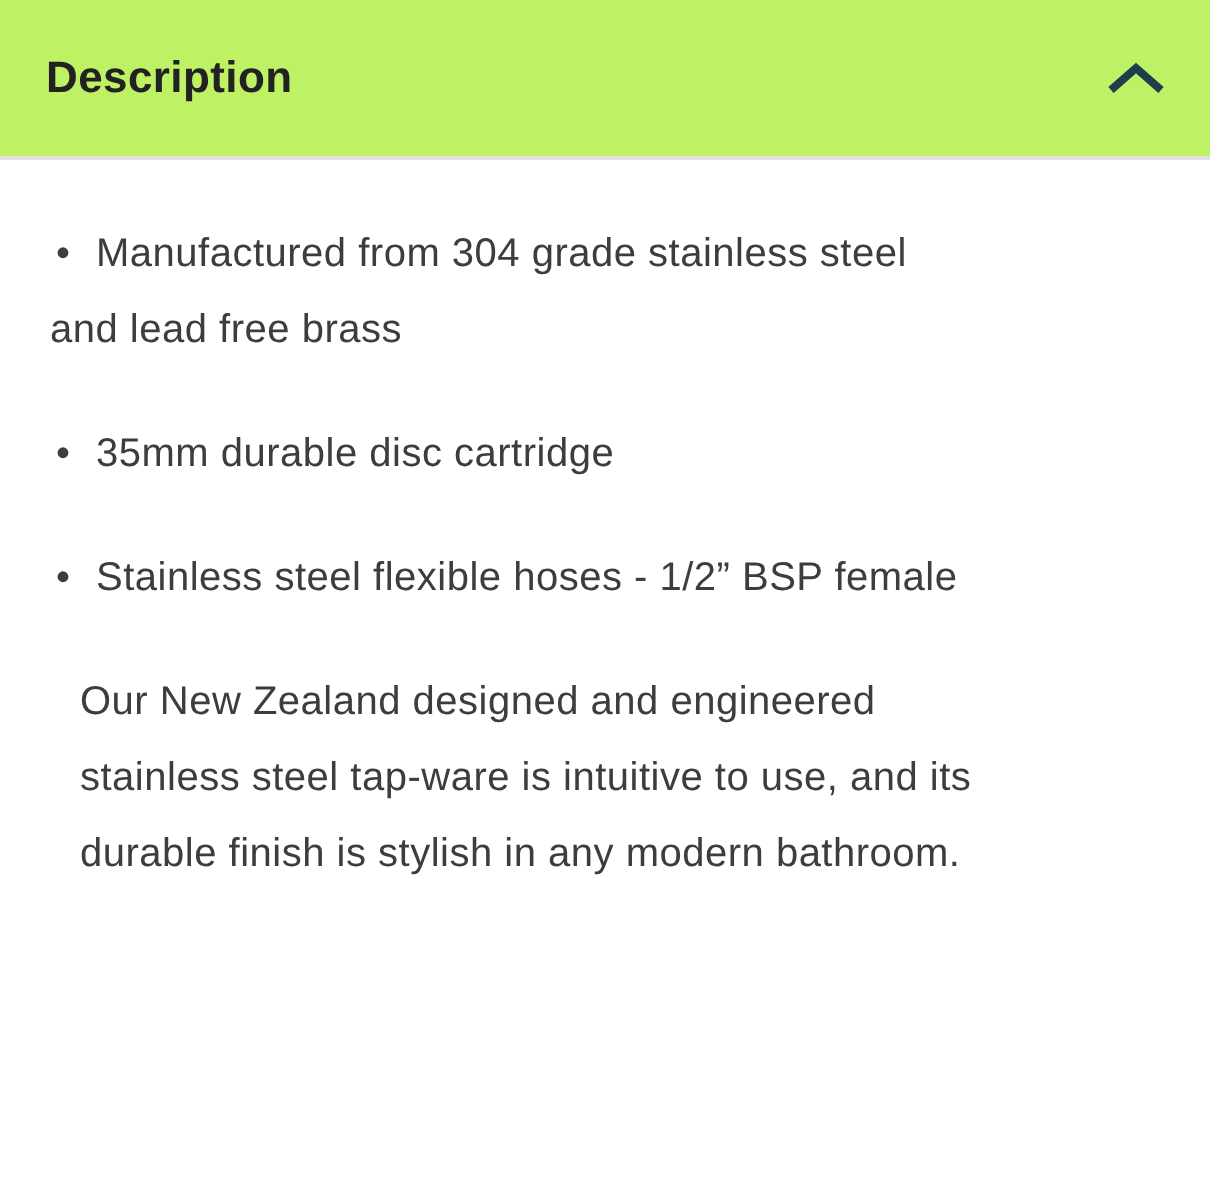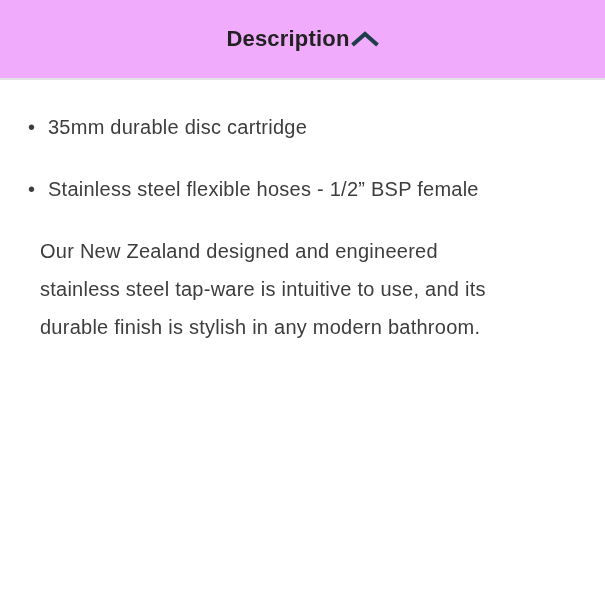--- a/index.html
+++ b/index.html
@@ -7,24 +7,24 @@
   body {
     background: #ffffff;
     font-family: "Liberation Sans", "DejaVu Sans", sans-serif;
     overflow: hidden;
   }
   .accordion { width: 605px; }
   .accordion-header {
     height: 80px;
     display: flex;
     align-items: center;
-    justify-content: center;
+    justify-content: space-between;
     padding: 0 22px 0 23px;
     border-bottom: 2px solid #e3e3e3;
-    background: #f0abfc;
+    background: #bef264;
     cursor: pointer;
     width: 100%;
     border-top: none; border-left: none; border-right: none;
     text-align: left;
   }
   .accordion-title {
     font-size: 22px;
     font-weight: bold;
     color: #222222;
     letter-spacing: 0.2px;
@@ -71,20 +71,22 @@
 
   <button class="accordion-header">
     <span class="accordion-title">Description</span>
     <svg class="chevron" viewBox="0 0 30 18" xmlns="http://www.w3.org/2000/svg" aria-hidden="true">
       <polyline points="2.5,15 15,4 27.5,15" fill="none" stroke="#1d3e4a" stroke-width="4" stroke-linecap="butt" stroke-linejoin="miter"></polyline>
     </svg>
   </button>
 
   <div class="accordion-body">
 
+    <p class="bullet-item"><span class="bullet-marker">•</span><span class="bullet-text">Manufactured from 304 grade stainless steel
+and lead free brass</span></p>
 
 
     <p class="bullet-item"><span class="bullet-marker">•</span><span class="bullet-text">35mm durable disc cartridge</span></p>
 
 
     <p class="bullet-item"><span class="bullet-marker">•</span><span class="bullet-text">Stainless steel flexible hoses - 1/2” BSP female</span></p>
 
     <p class="closing-paragraph">Our New Zealand designed and engineered
 stainless steel tap-ware is intuitive to use, and its
 durable finish is stylish in any modern bathroom.</p>

